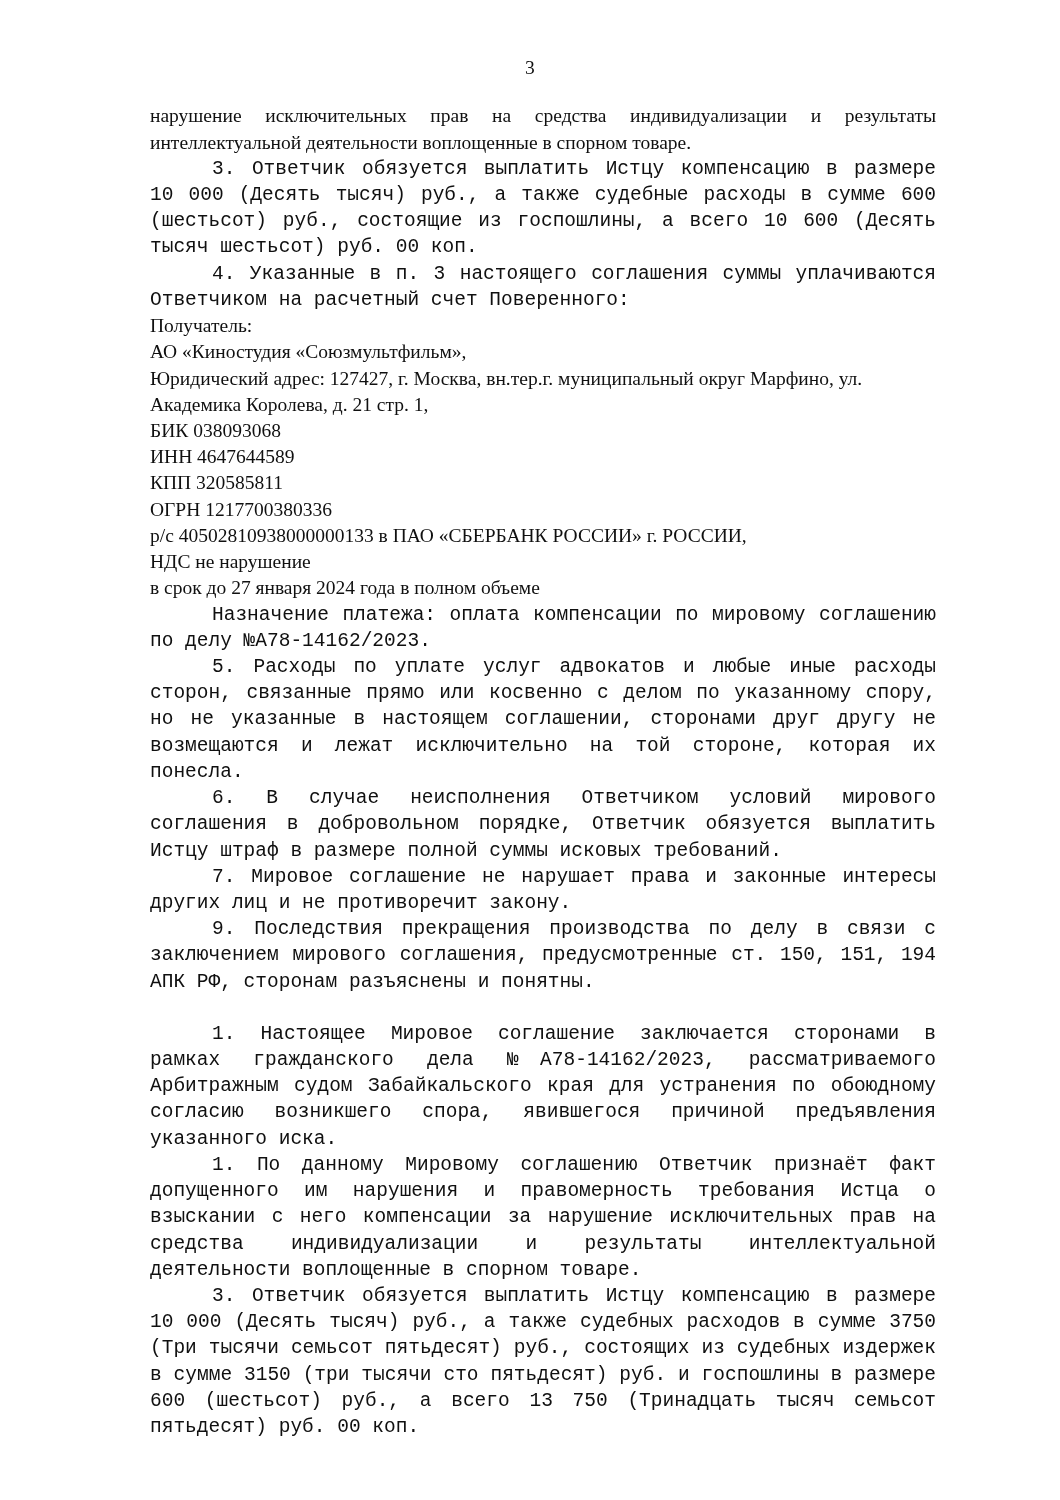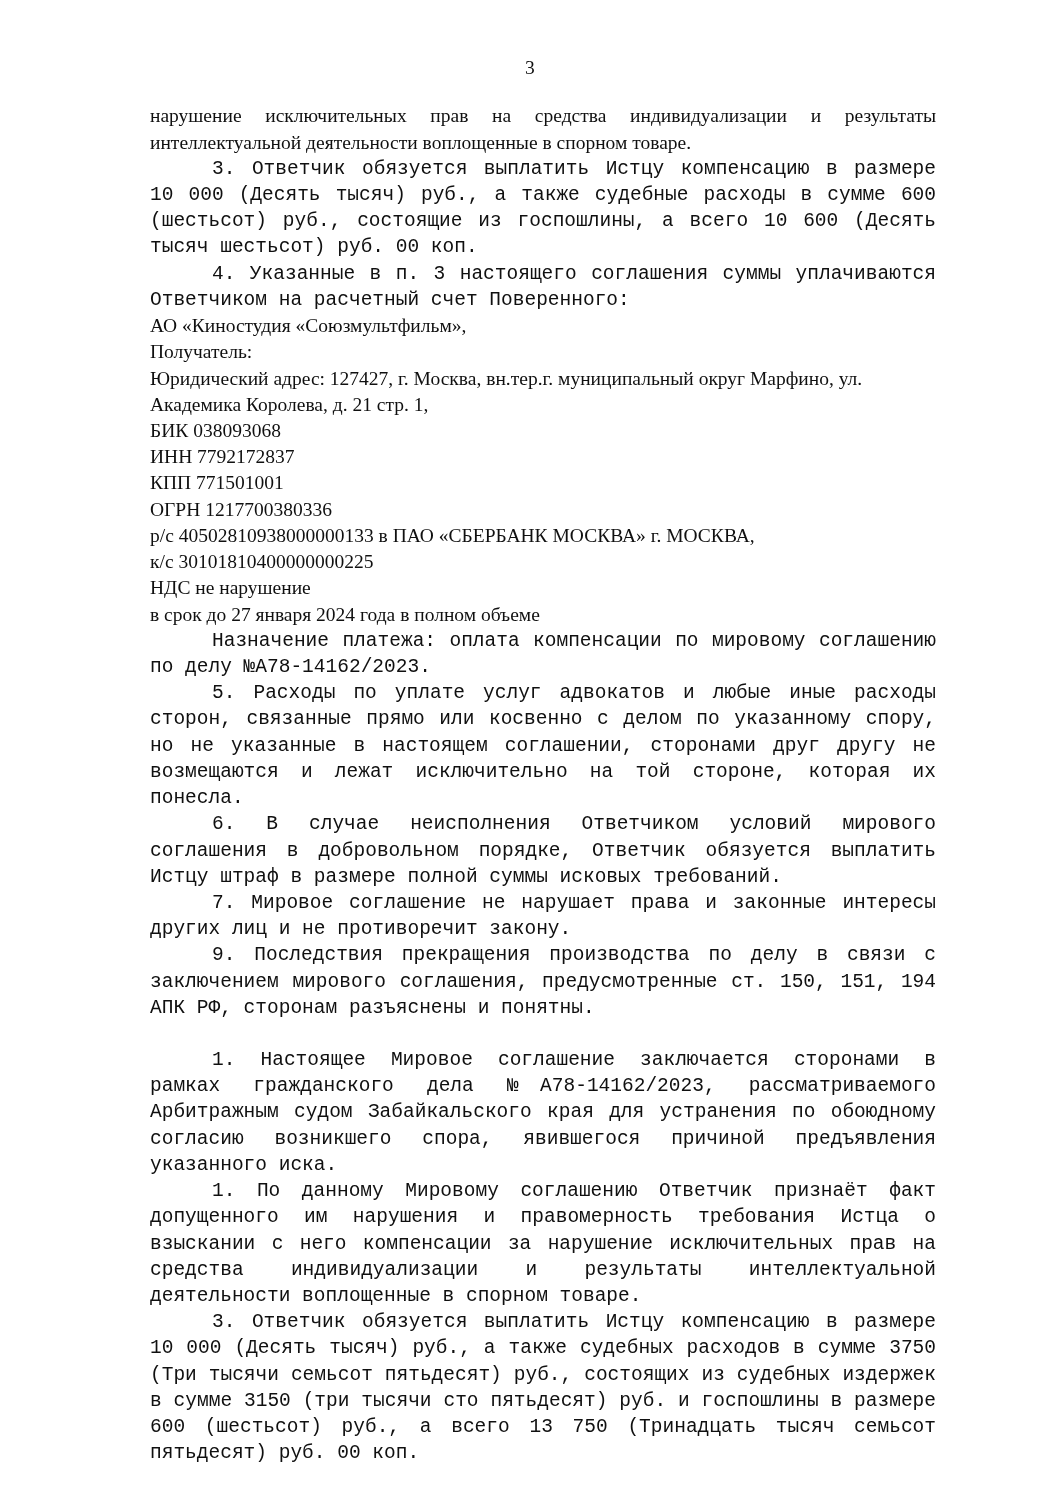--- a/index.html
+++ b/index.html
@@ -55,29 +55,28 @@
 <body>
 
 <div class="page">
 
   <div class="page-number">3</div>
 
   <div class="body-text">
     <p class="just">нарушение исключительных прав на средства индивидуализации и результаты интеллектуальной деятельности воплощенные в спорном товаре.</p>
     <p class="just indent">3. Ответчик обязуется выплатить Истцу компенсацию в размере 10 000 (Десять тысяч) руб., а также судебные расходы в сумме 600 (шестьсот) руб., состоящие из госпошлины, а всего 10 600 (Десять тысяч шестьсот) руб. 00 коп.</p>
     <p class="just indent">4. Указанные в п. 3 настоящего соглашения суммы уплачиваются Ответчиком на расчетный счет Поверенного:</p>
+    <p class="plain">Получатель:</p>
     <p class="plain">АО «Киностудия «Союзмультфильм»,</p>
-    <p class="plain">Получатель:</p>
     <p class="plain">Юридический адрес: 127427, г. Москва, вн.тер.г. муниципальный округ Марфино, ул. Академика Королева, д. 21 стр. 1,</p>
     <p class="plain">БИК  038093068</p>
-    <p class="plain">ИНН   7792172837</p>
-    <p class="plain">КПП 771501001</p>
+    <p class="plain">ИНН   4647644589</p>
+    <p class="plain">КПП 320585811</p>
     <p class="plain">ОГРН 1217700380336</p>
-    <p class="plain">р/с 40502810938000000133 в ПАО «СБЕРБАНК МОСКВА» г. МОСКВА,</p>
-    <p class="plain">к/с 30101810400000000225</p>
+    <p class="plain">р/с 40502810938000000133 в ПАО «СБЕРБАНК РОССИИ» г. РОССИИ,</p>
     <p class="plain">НДС не нарушение</p>
     <p class="plain">в срок до 27 января 2024 года в полном объеме</p>
     <p class="just indent">Назначение платежа: оплата компенсации по мировому соглашению по делу №А78-14162/2023.</p>
     <p class="just indent">5. Расходы по уплате услуг адвокатов и любые иные расходы сторон, связанные прямо или косвенно с делом по указанному спору, но не указанные в настоящем соглашении, сторонами друг другу не возмещаются и лежат исключительно на той стороне, которая их понесла.</p>
     <p class="just indent">6. В случае неисполнения Ответчиком условий мирового соглашения в добровольном порядке, Ответчик обязуется выплатить Истцу штраф в размере полной суммы исковых требований.</p>
     <p class="just indent">7. Мировое соглашение не нарушает права и законные интересы других лиц и не противоречит закону.</p>
     <p class="just indent">9. Последствия прекращения производства по делу в связи с заключением мирового соглашения, предусмотренные ст. 150, 151, 194 АПК РФ, сторонам разъяснены и понятны.</p>
 
     <div class="gap"></div>
 

